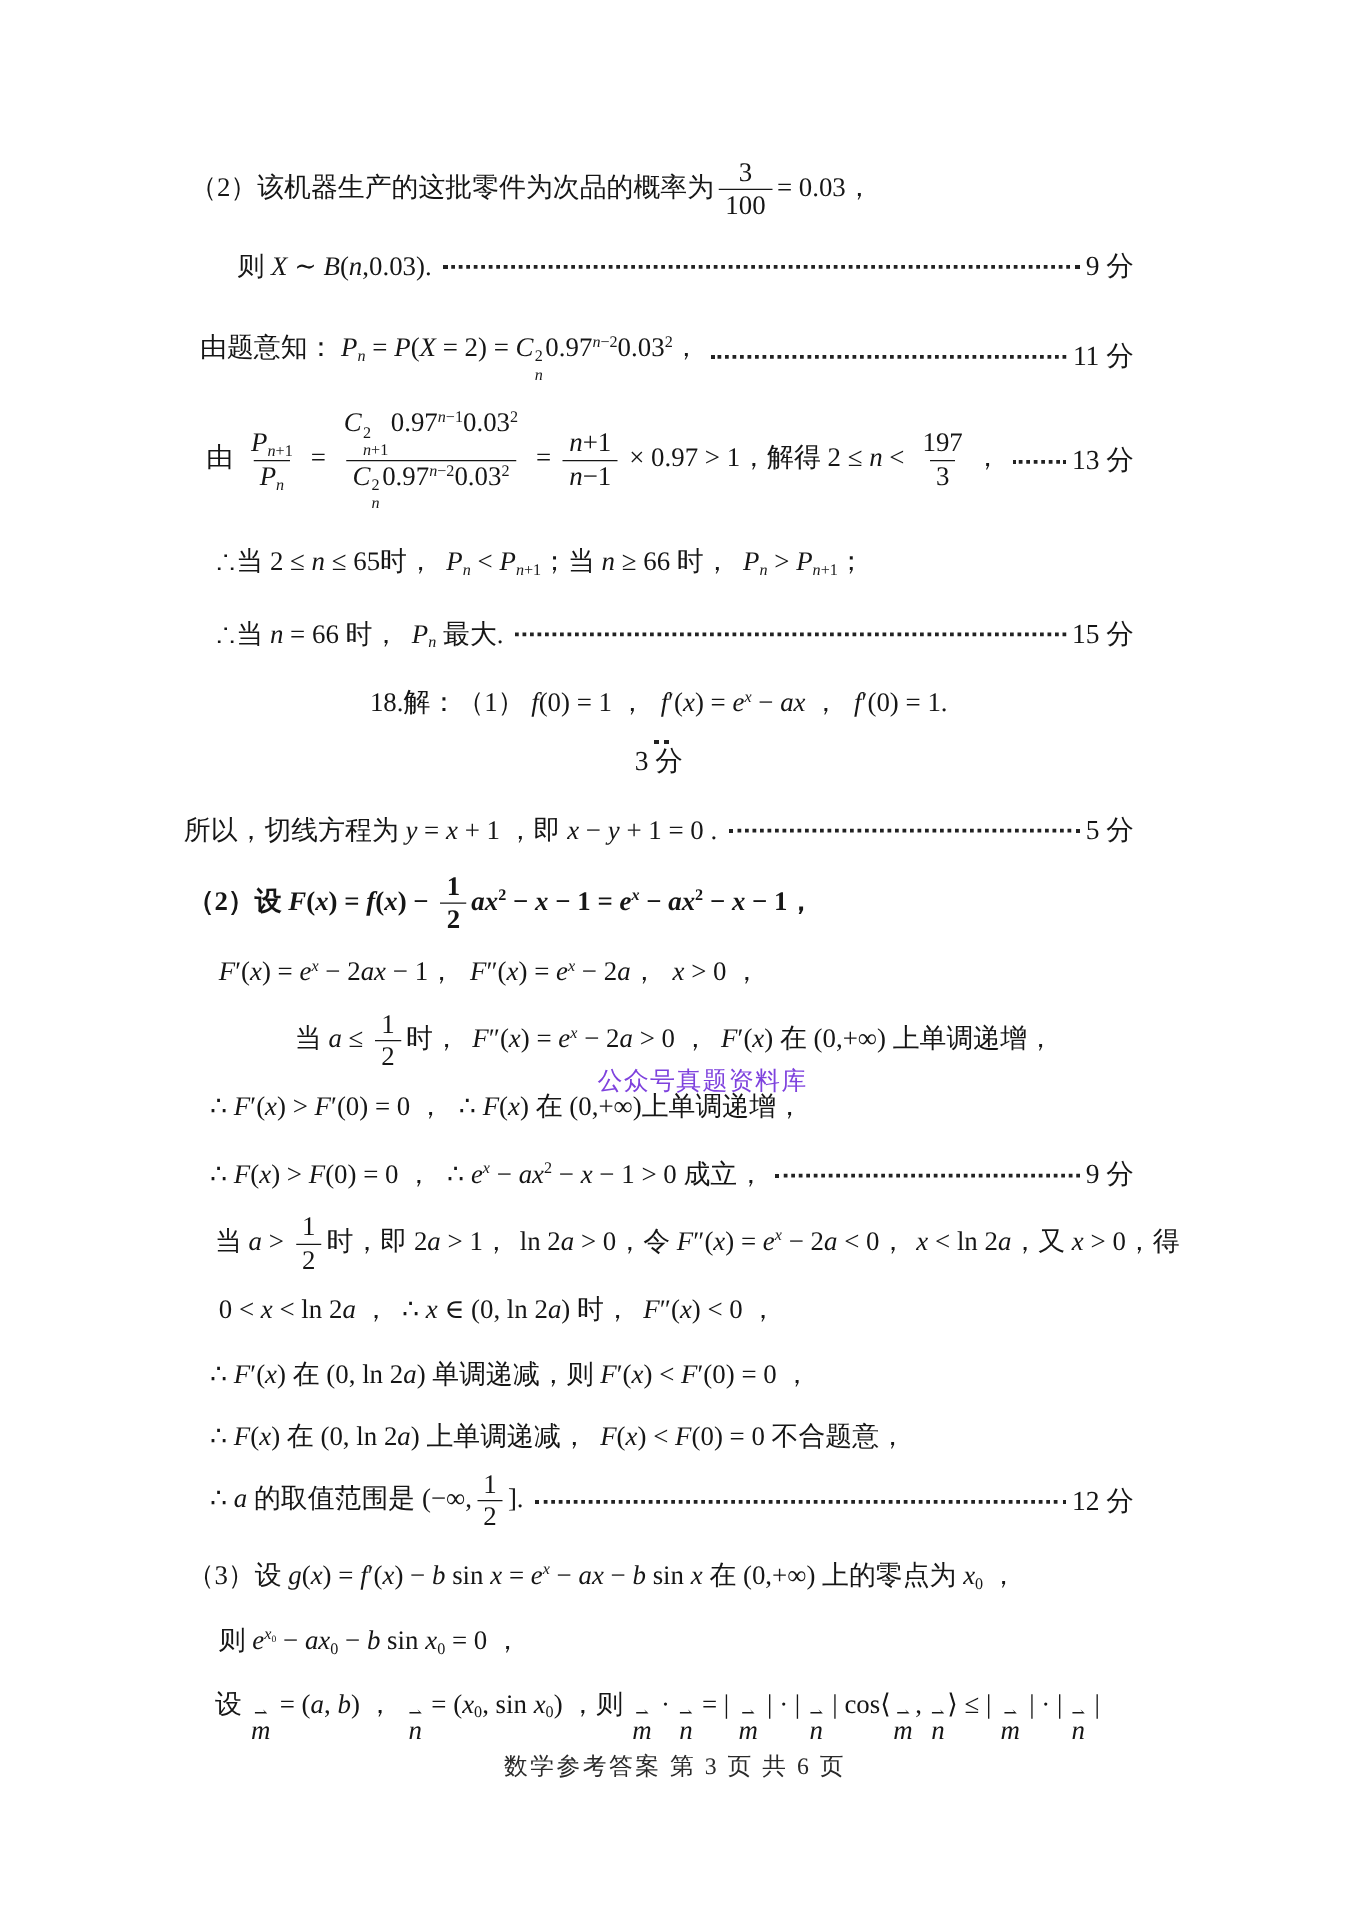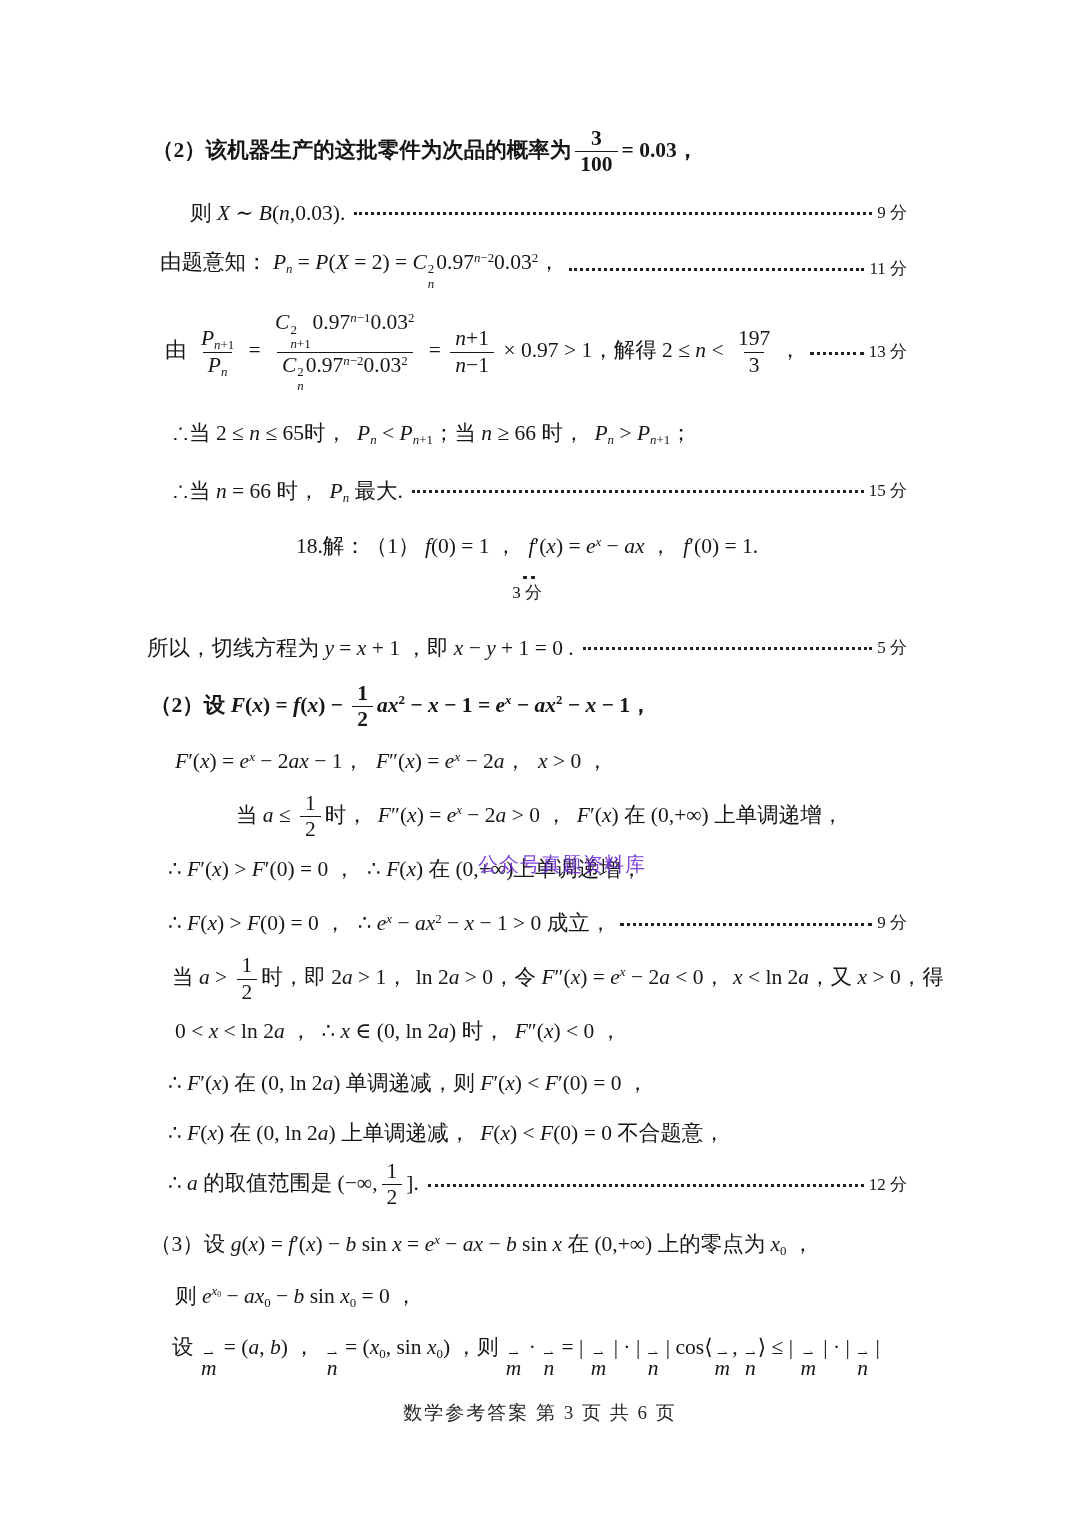--- a/index.html
+++ b/index.html
@@ -42,45 +42,45 @@
   .tk-vec{
     display:inline-flex;flex-direction:column;align-items:center;
     vertical-align:-4px;margin:0 2px;line-height:1;
   }
   .vec-ar{font-size:13px;line-height:9px;height:9px;}
   .leader{
     flex:1 1 14px;min-width:12px;
     height:0;border-bottom:3px dotted #222222;
     margin:0 5px 0 9px;align-self:center;transform:translateY(1px);
   }
-  .score{white-space:pre;font-size:17px;}
+  .score{white-space:pre;font-size:22px;}
   .watermark{
     position:absolute;left:478px;top:851px;
     font-size:20px;letter-spacing:1px;color:#6d28d9;opacity:.88;
     font-family:"Liberation Serif","DejaVu Serif",serif;
   }
   .footer{
     position:absolute;left:0;right:0;top:1400px;
     text-align:center;font-size:19px;color:#2a2a2a;letter-spacing:2px;
   }
 </style>
 </head>
 <body>
 
 <div class="page">
   <div class="content">
-      <div class="line" style="margin-top: 8px; padding-left: 7px; font-weight: bold;">
+      <div class="line" style="margin-top: 8px; padding-left: 7px;">
         <span class="line-content"><span class="tk-t">（2）该机器生产的这批零件为次品的概率为</span><span class="tk-frac"><span class="fr-n"><span class="tk-r">3</span></span><span class="fr-d"><span class="tk-r">100</span></span></span><span class="tk-r">= 0.03</span><span class="tk-t">，</span></span>
       </div>
       <div class="line" style="margin-top: 20px; padding-left: 45px;">
         <span class="line-content"><span class="tk-t">则 </span><span class="tk-i">X</span><span class="tk-r"> ∼ </span><span class="tk-i">B</span><span class="tk-r">(</span><span class="tk-i">n</span><span class="tk-r">,0.03).</span></span>
         <span class="leader"></span>
         <span class="score">9 分</span>
       </div>
-      <div class="line" style="margin-top: 19px; padding-left: 15px;">
+      <div class="line" style="margin-top: 35px; padding-left: 15px;">
         <span class="line-content"><span class="tk-t">由题意知： </span><span class="tk-i">P</span><span class="tk-sub"><span class="tk-i">n</span></span><span class="tk-r"> = </span><span class="tk-i">P</span><span class="tk-r">(</span><span class="tk-i">X</span><span class="tk-r"> = 2) = </span><span class="tk-i">C</span><span class="tk-ss"><span class="ss-sup"><span class="tk-r">2</span></span><span class="ss-sub"><span class="tk-i">n</span></span></span><span class="tk-r">0.97</span><span class="tk-sup"><span class="tk-i">n</span><span class="tk-r">−2</span></span><span class="tk-r">0.03</span><span class="tk-sup"><span class="tk-r">2</span></span><span class="tk-t">，</span></span>
         <span class="leader"></span>
         <span class="score">11 分</span>
       </div>
       <div class="line" style="margin-top: 19px; padding-left: 20px;">
         <span class="line-content"><span class="tk-t">由 </span><span class="tk-frac"><span class="fr-n"><span class="tk-i">P</span><span class="tk-sub"><span class="tk-i">n</span><span class="tk-r">+1</span></span></span><span class="fr-d"><span class="tk-i">P</span><span class="tk-sub"><span class="tk-i">n</span></span></span></span><span class="tk-r"> = </span><span class="tk-frac"><span class="fr-n"><span class="tk-i">C</span><span class="tk-ss"><span class="ss-sup"><span class="tk-r">2</span></span><span class="ss-sub"><span class="tk-i">n</span><span class="tk-r">+1</span></span></span><span class="tk-r">0.97</span><span class="tk-sup"><span class="tk-i">n</span><span class="tk-r">−1</span></span><span class="tk-r">0.03</span><span class="tk-sup"><span class="tk-r">2</span></span></span><span class="fr-d"><span class="tk-i">C</span><span class="tk-ss"><span class="ss-sup"><span class="tk-r">2</span></span><span class="ss-sub"><span class="tk-i">n</span></span></span><span class="tk-r">0.97</span><span class="tk-sup"><span class="tk-i">n</span><span class="tk-r">−2</span></span><span class="tk-r">0.03</span><span class="tk-sup"><span class="tk-r">2</span></span></span></span><span class="tk-r"> = </span><span class="tk-frac"><span class="fr-n"><span class="tk-i">n</span><span class="tk-r">+1</span></span><span class="fr-d"><span class="tk-i">n</span><span class="tk-r">−1</span></span></span><span class="tk-r"> × 0.97 &gt; 1</span><span class="tk-t">，解得 </span><span class="tk-r">2 ≤ </span><span class="tk-i">n</span><span class="tk-r"> &lt; </span><span class="tk-frac"><span class="fr-n"><span class="tk-r">197</span></span><span class="fr-d"><span class="tk-r">3</span></span></span><span class="tk-t">，</span></span>
         <span class="leader"></span>
         <span class="score">13 分</span>
       </div>
       <div class="line" style="margin-top: 24px; padding-left: 27px;">

